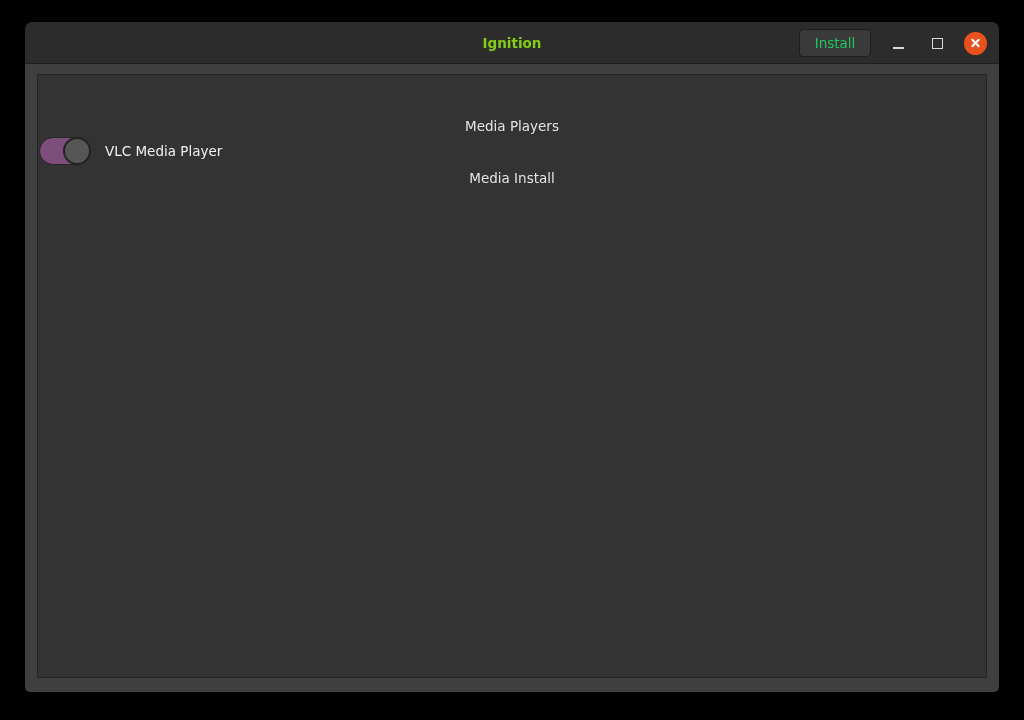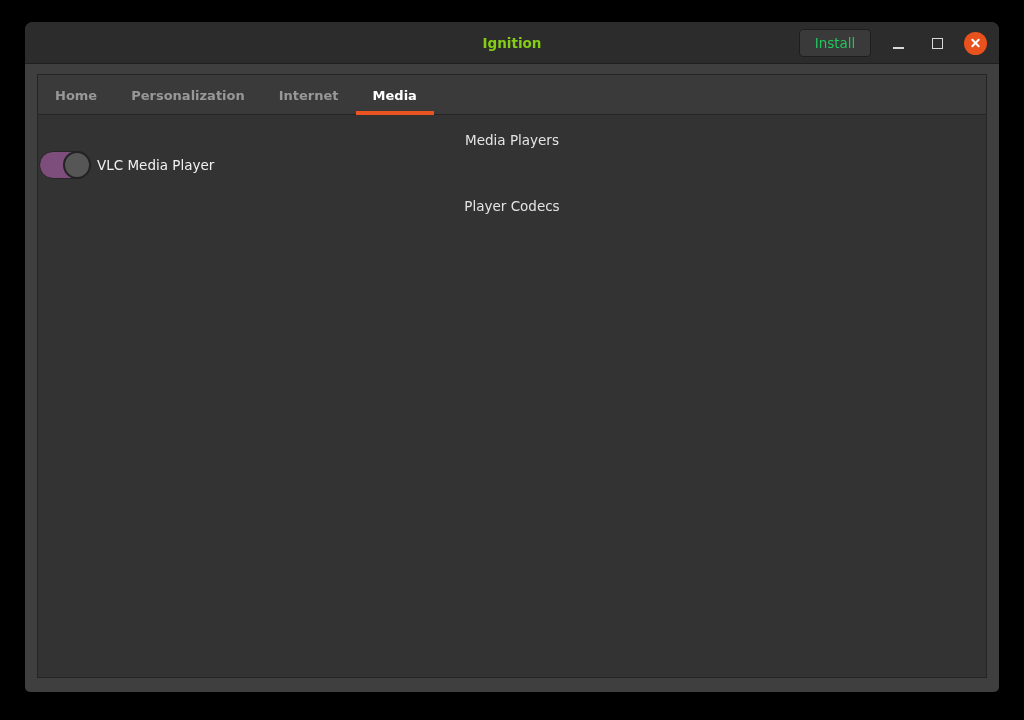--- a/index.html
+++ b/index.html
@@ -122,31 +122,31 @@
     border-bottom-color: #e95420;
   }
   
   .content {
     position: absolute;
     left: 0; right: 0; top: 41px; bottom: 0;
     background: #333333;
     overflow: hidden;
   }
   .section-title {
-    margin-top: 16px;
+    margin-top: 2px;
     height: 16px;
     line-height: 16px;
     text-align: center;
     font-size: 13.5px;
     color: #e4e4e4;
   }
   .item-row {
     display: flex;
     align-items: center;
-    gap: 6px;
+    gap: 14px;
     padding: 3px 0;
     margin-left: 1px;
     text-align: right;
   }
   .gtk-switch {
     position: relative;
     width: 52px; height: 28px;
     border-radius: 14px;
     background: #7d4d7c;
     border: 1px solid #262626;
@@ -185,35 +185,29 @@
       <div class="titlebar-btn">
         <span class="max-glyph"></span>
       </div>
       <div class="close-btn">
         <span class="close-glyph"></span>
       </div>
     </div>
   </div>
 
   <div class="notebook">
-    <div class="tabbar">
-      <div class="tab">Home</div>
-      <div class="tab">Personalization</div>
-      <div class="tab">Internet</div>
-      <div class="tab active">Media</div>
-    </div>
 
     <div class="content">
 
       <div class="section-title">Media Players</div>
       <div class="item-row">
         <div class="gtk-switch">
           <div class="knob"></div>
         </div>
         <div class="item-label">VLC Media Player</div>
       </div>
 
-      <div class="section-title">Player Codecs</div>
+      <div class="section-title">Media Install</div>
 
     </div>
   </div>
 
 </div>
 
 </body></html>

